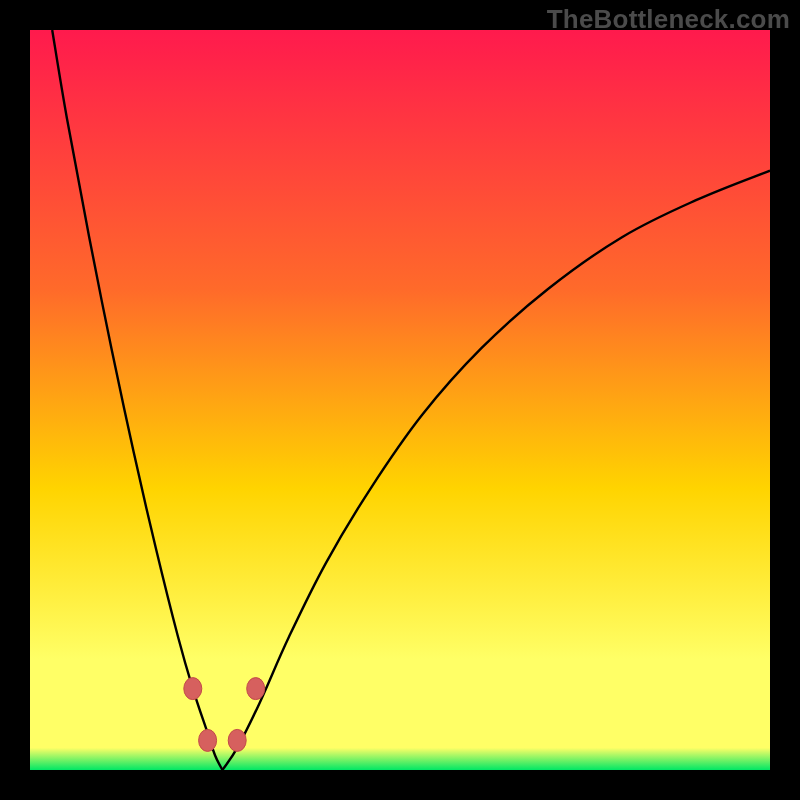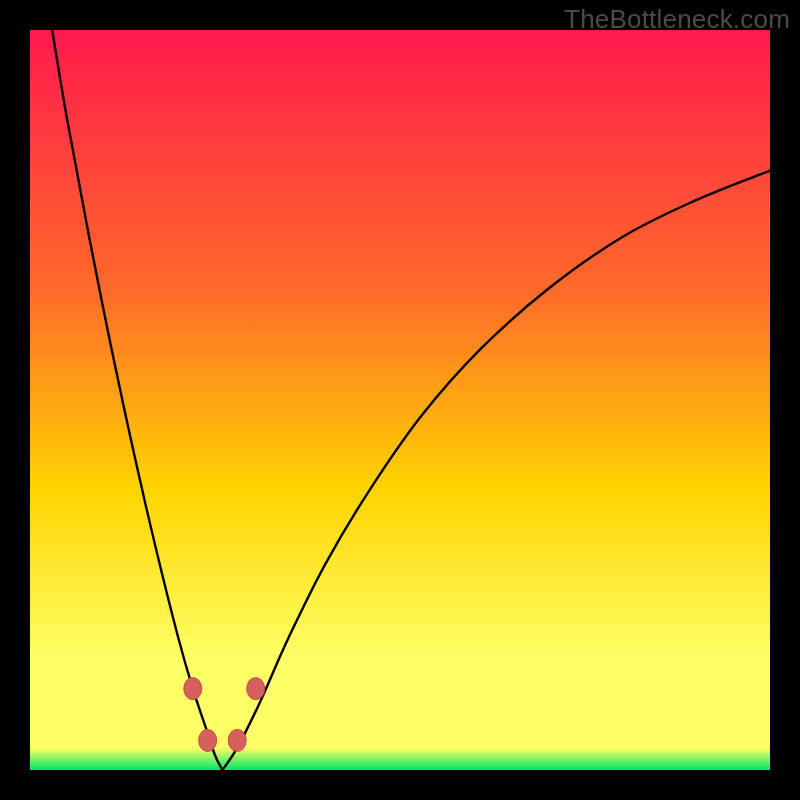--- a/index.html
+++ b/index.html
@@ -24,21 +24,21 @@
     width: 740px;
     height: 740px;
     overflow: hidden;
   }
   .watermark {
     position: absolute;
     top: 4px;
     right: 10px;
     color: #4b4b4b;
     font-size: 26px;
-    font-weight: 400;
+    font-weight: 700;
     letter-spacing: 0.2px;
     user-select: none;
   }
 </style>
 </head>
 <body>
 
 <div class="frame">
 
   <div class="watermark">TheBottleneck.com</div>

